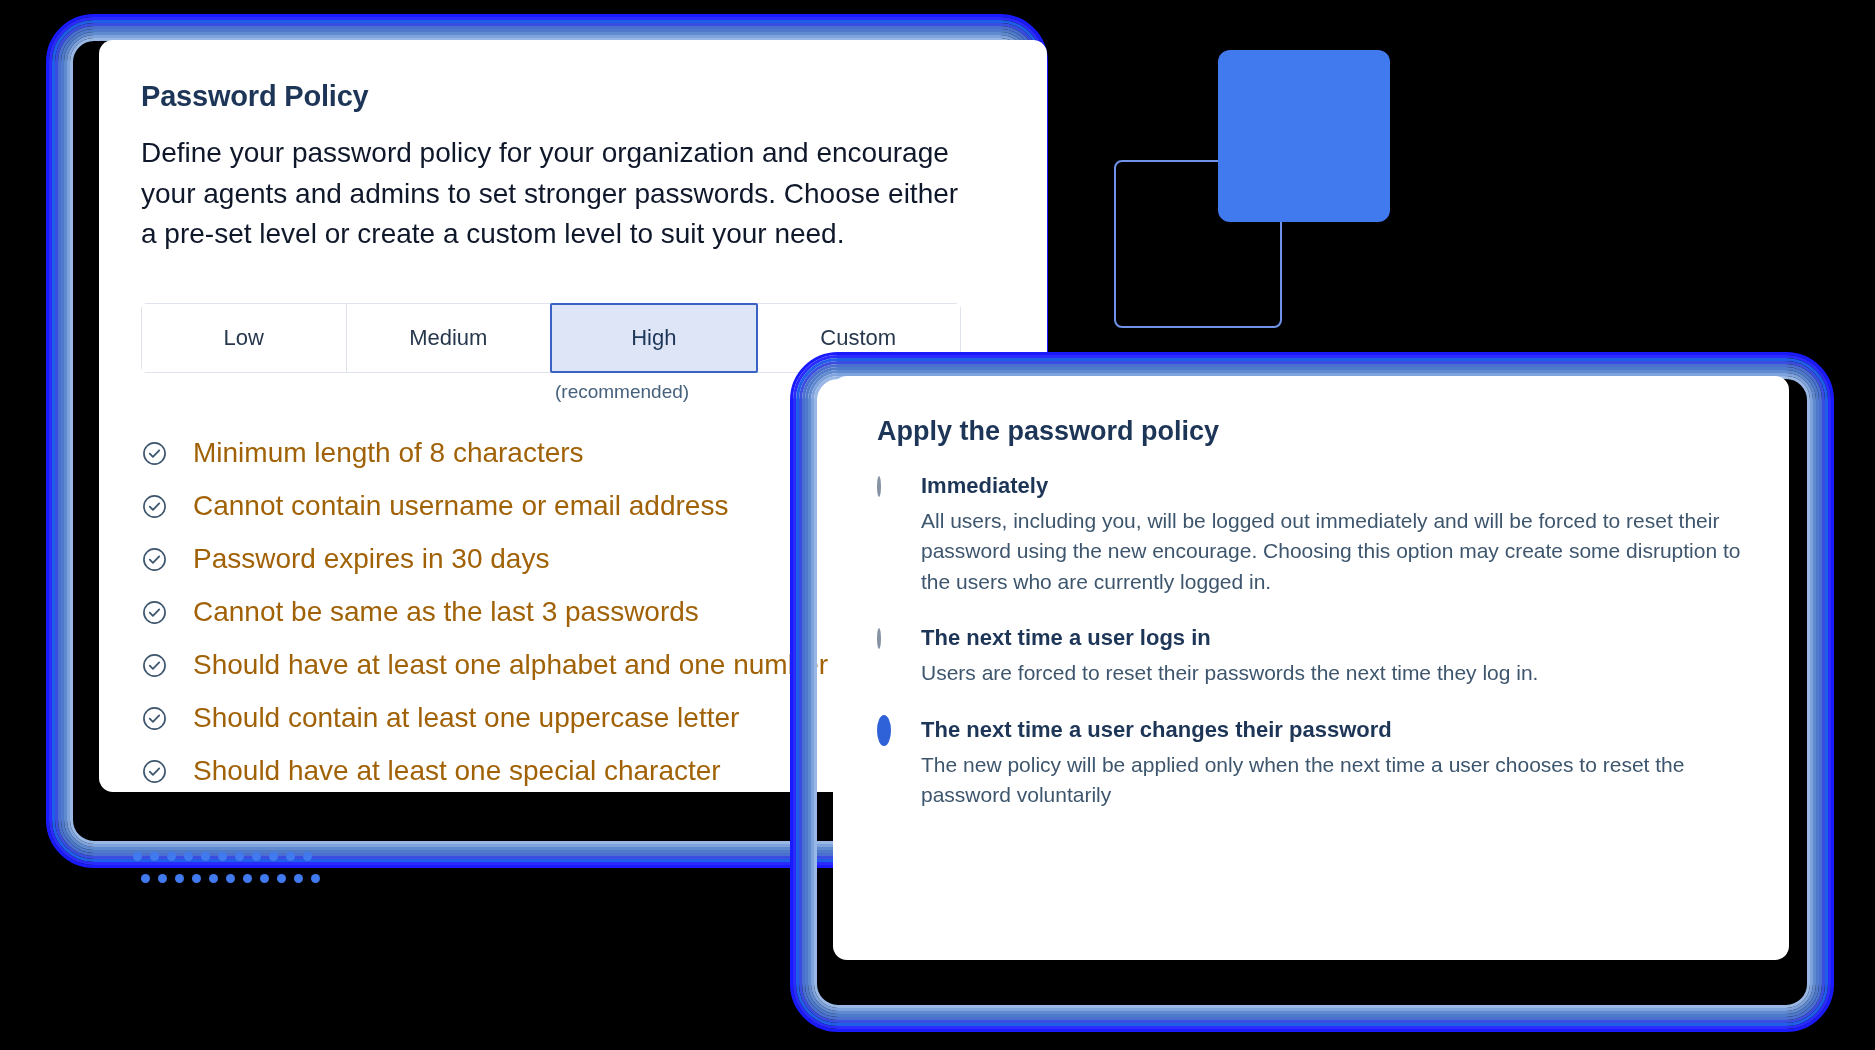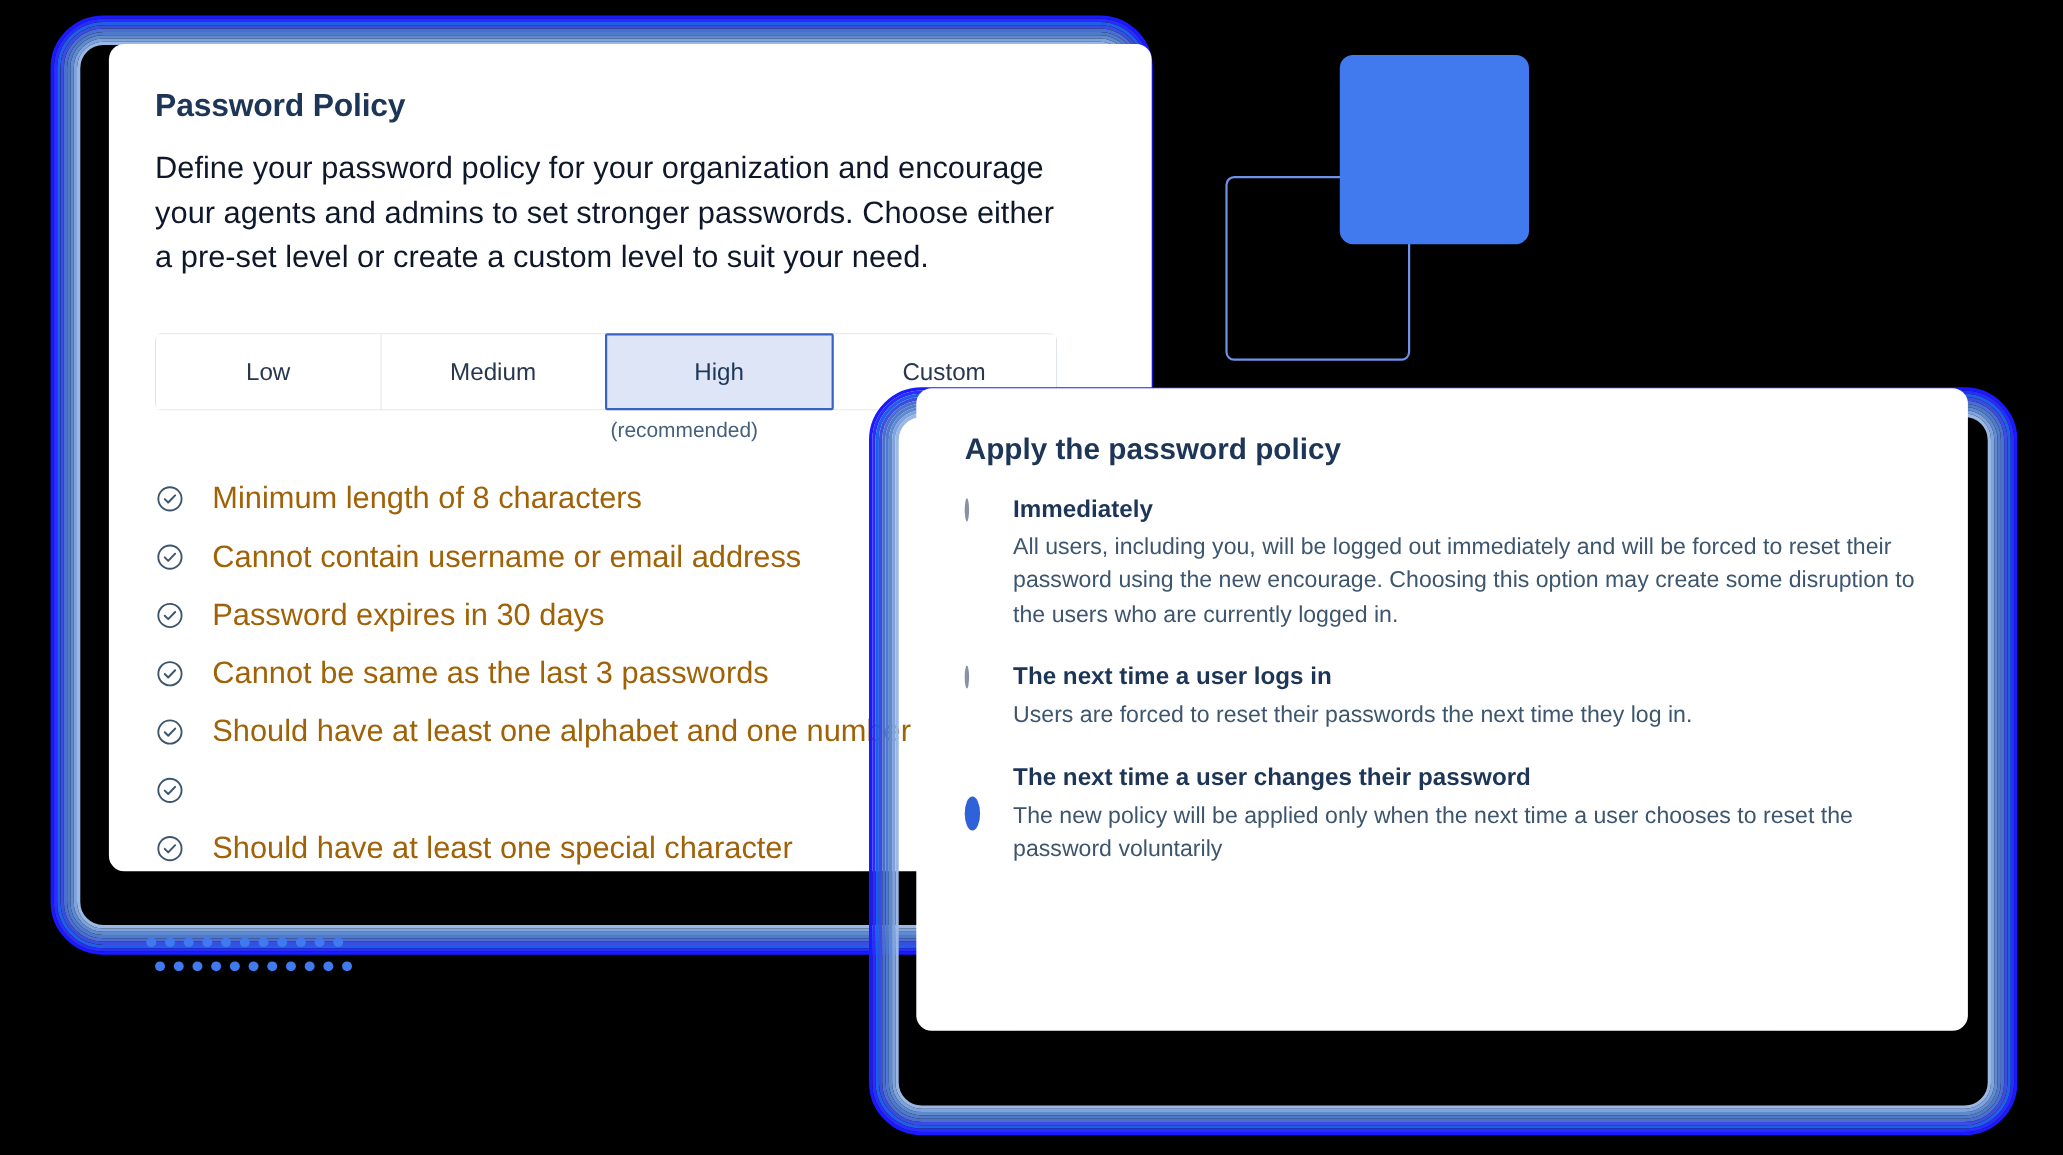--- a/index.html
+++ b/index.html
@@ -169,21 +169,21 @@
 
   
   #glow2 {
     left: 790px;
     top: 352px;
     width: 1044px;
     height: 680px;
   }
   #card2 {
     left: 833px;
-    top: 353px;
+    top: 376px;
     width: 956px;
     height: 584px;
     border-radius: 14px;
     overflow: hidden;
   }
   #card2 .inner { padding: 40px 44px 0 44px; }
 
   .apply-title {
     font-size: 27px;
     font-weight: bold;
@@ -218,21 +218,21 @@
     font-weight: bold;
     color: #1d3557;
     margin-bottom: 7px;
   }
   .radio-desc {
     font-size: 21px;
     line-height: 1.45;
     color: #3d566e;
   }
   .radio-group > .radio-row { margin-bottom: 28px; }
-  .radio-group > .radio-row:last-child { margin-bottom: 0; align-items: center; }
+  .radio-group > .radio-row:last-child { margin-bottom: 0; }
 </style>
 </head>
 <body>
 
 <div id="stage">
 
   <div class="deco-square-outline"></div>
   <div class="deco-square-filled"></div>
 
   <div class="glow" id="glow1">
@@ -304,20 +304,21 @@
   <circle cx="12" cy="12" r="9.4" stroke="#3d566e" stroke-width="1.5"></circle>
   <path d="M7.8 12.2 L10.6 15 L16.2 9.2" stroke="#3d566e" stroke-width="1.6" stroke-linecap="round" stroke-linejoin="round"></path>
 </svg></span>
             <span class="check-text">Should have at least one alphabet and one number</span>
           </div>
           <div class="check-row">
             <span class="check-icon"><svg viewBox="0 0 24 24" width="27" height="27" fill="none">
   <circle cx="12" cy="12" r="9.4" stroke="#3d566e" stroke-width="1.5"></circle>
   <path d="M7.8 12.2 L10.6 15 L16.2 9.2" stroke="#3d566e" stroke-width="1.6" stroke-linecap="round" stroke-linejoin="round"></path>
 </svg></span>
+            <span class="check-text">Should contain at least one uppercase letter</span>
           </div>
           <div class="check-row">
             <span class="check-icon"><svg viewBox="0 0 24 24" width="27" height="27" fill="none">
   <circle cx="12" cy="12" r="9.4" stroke="#3d566e" stroke-width="1.5"></circle>
   <path d="M7.8 12.2 L10.6 15 L16.2 9.2" stroke="#3d566e" stroke-width="1.6" stroke-linecap="round" stroke-linejoin="round"></path>
 </svg></span>
             <span class="check-text">Should have at least one special character</span>
           </div>
         </div>
     </div>

